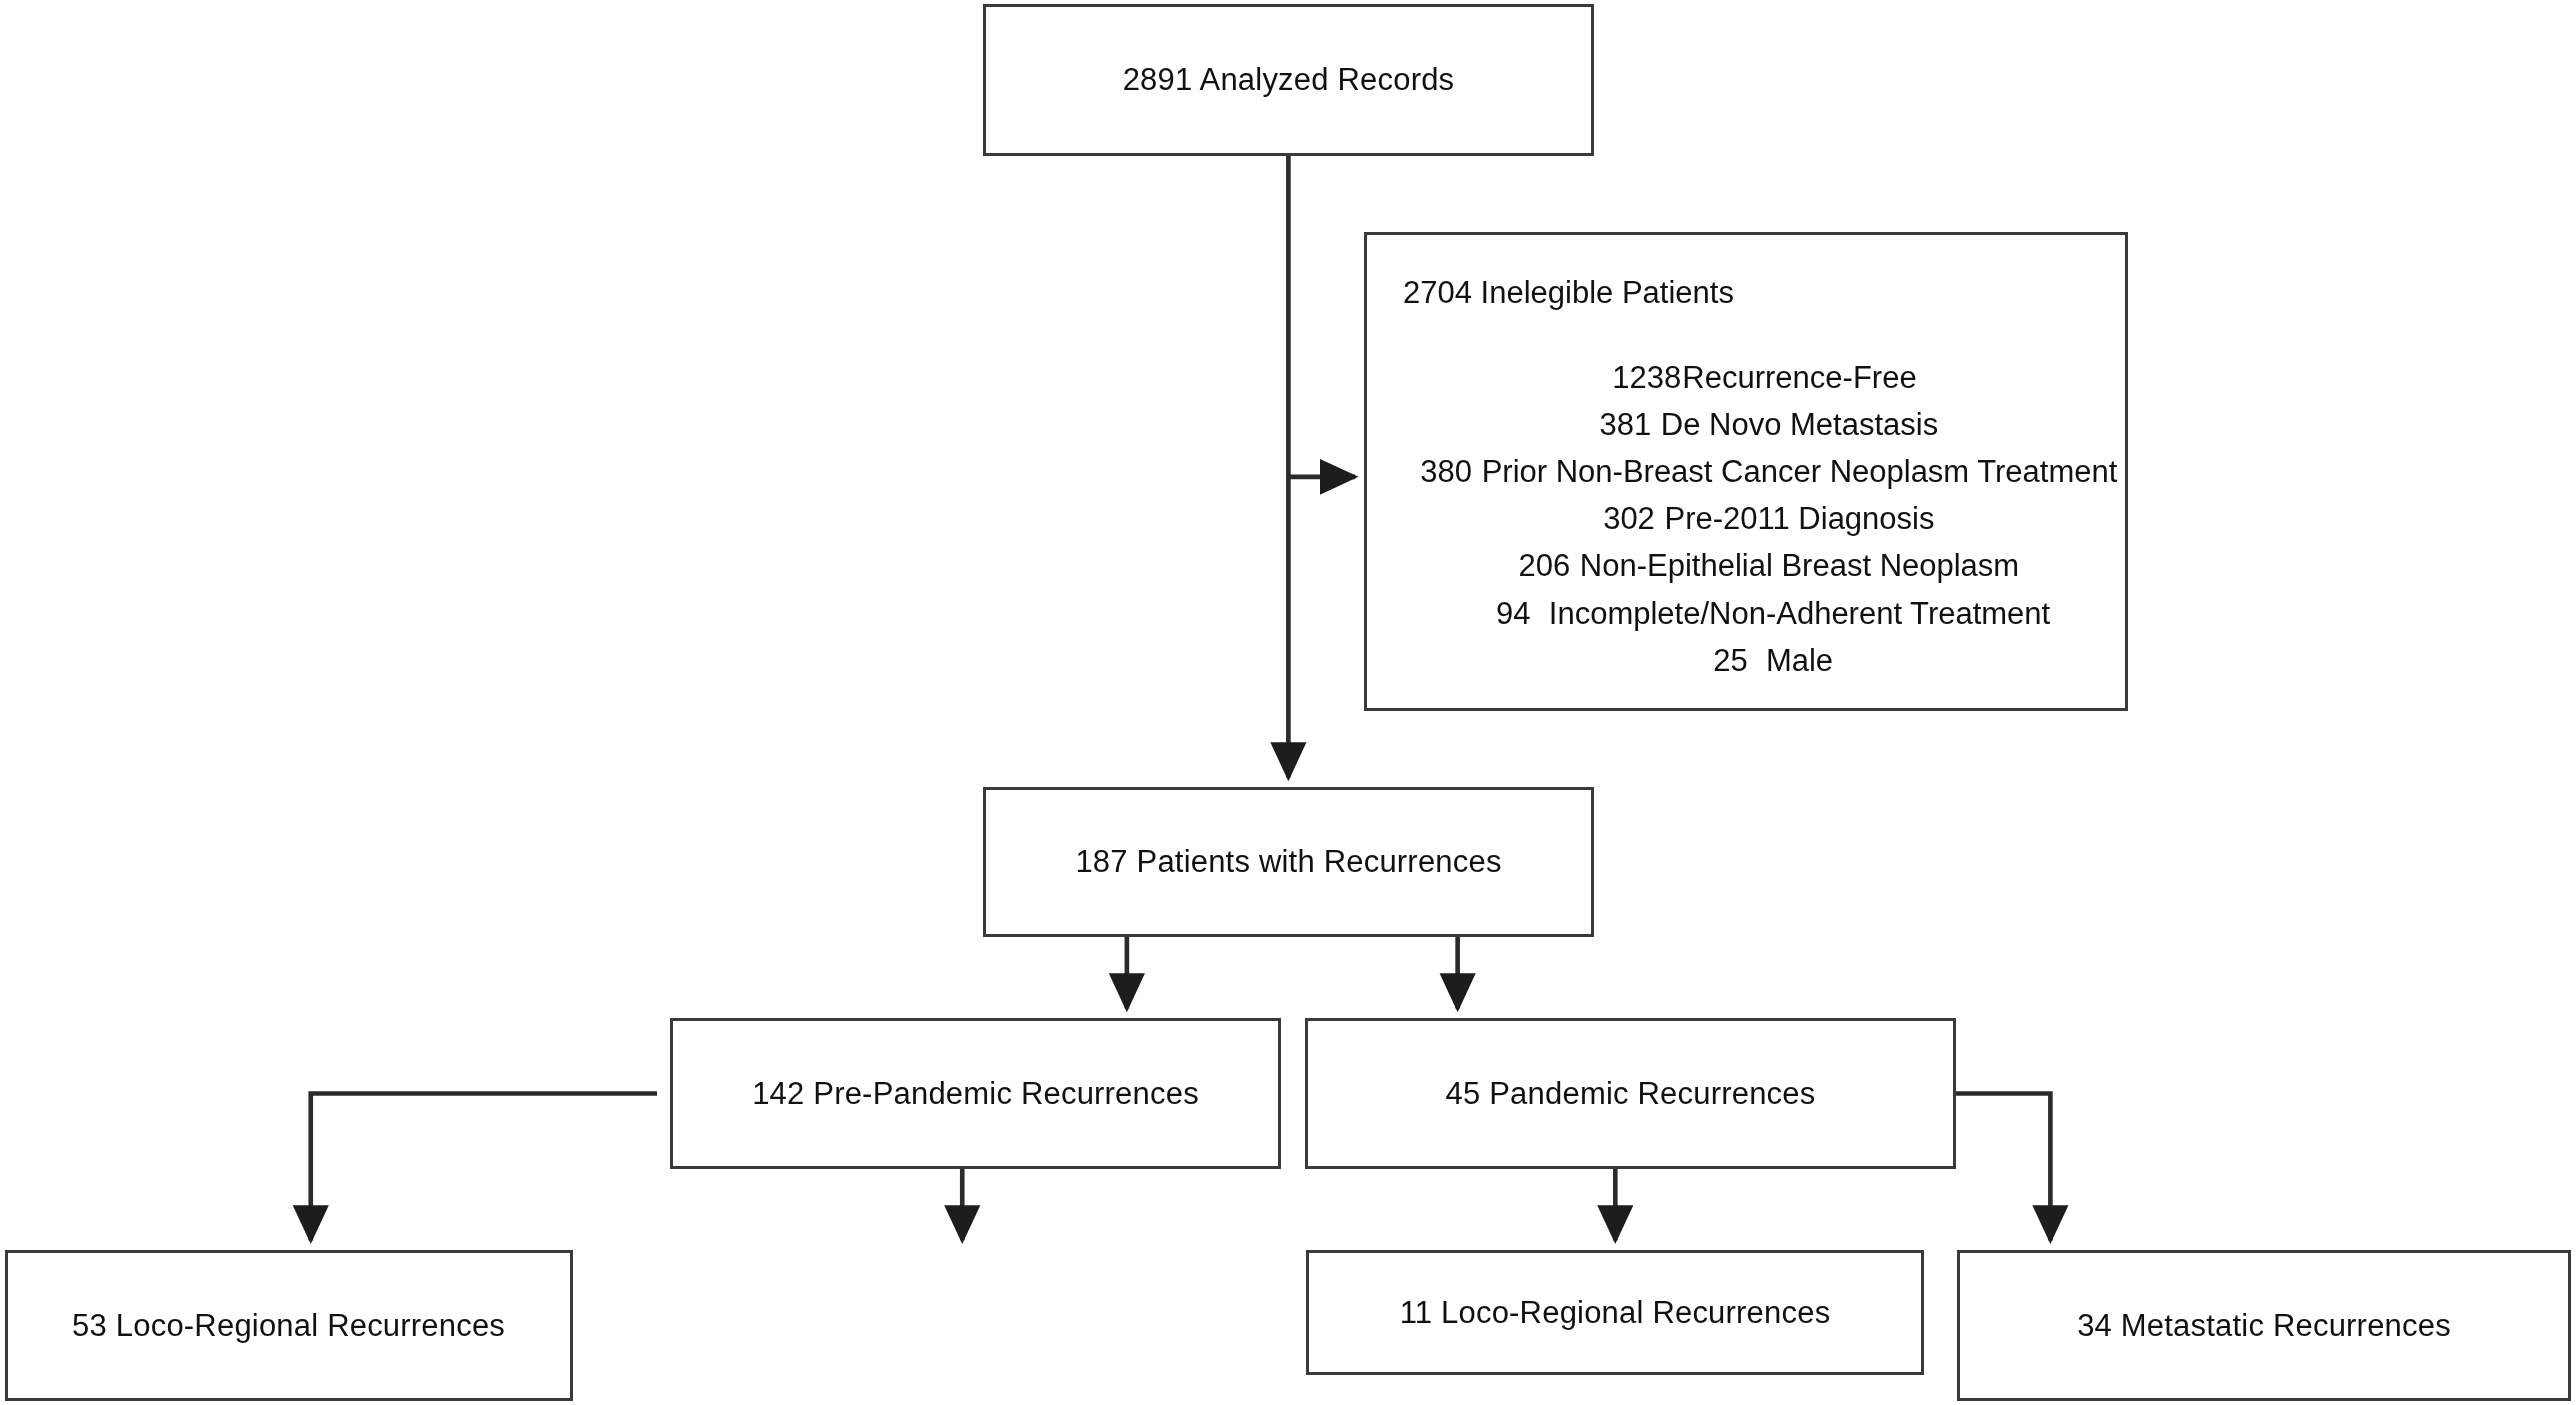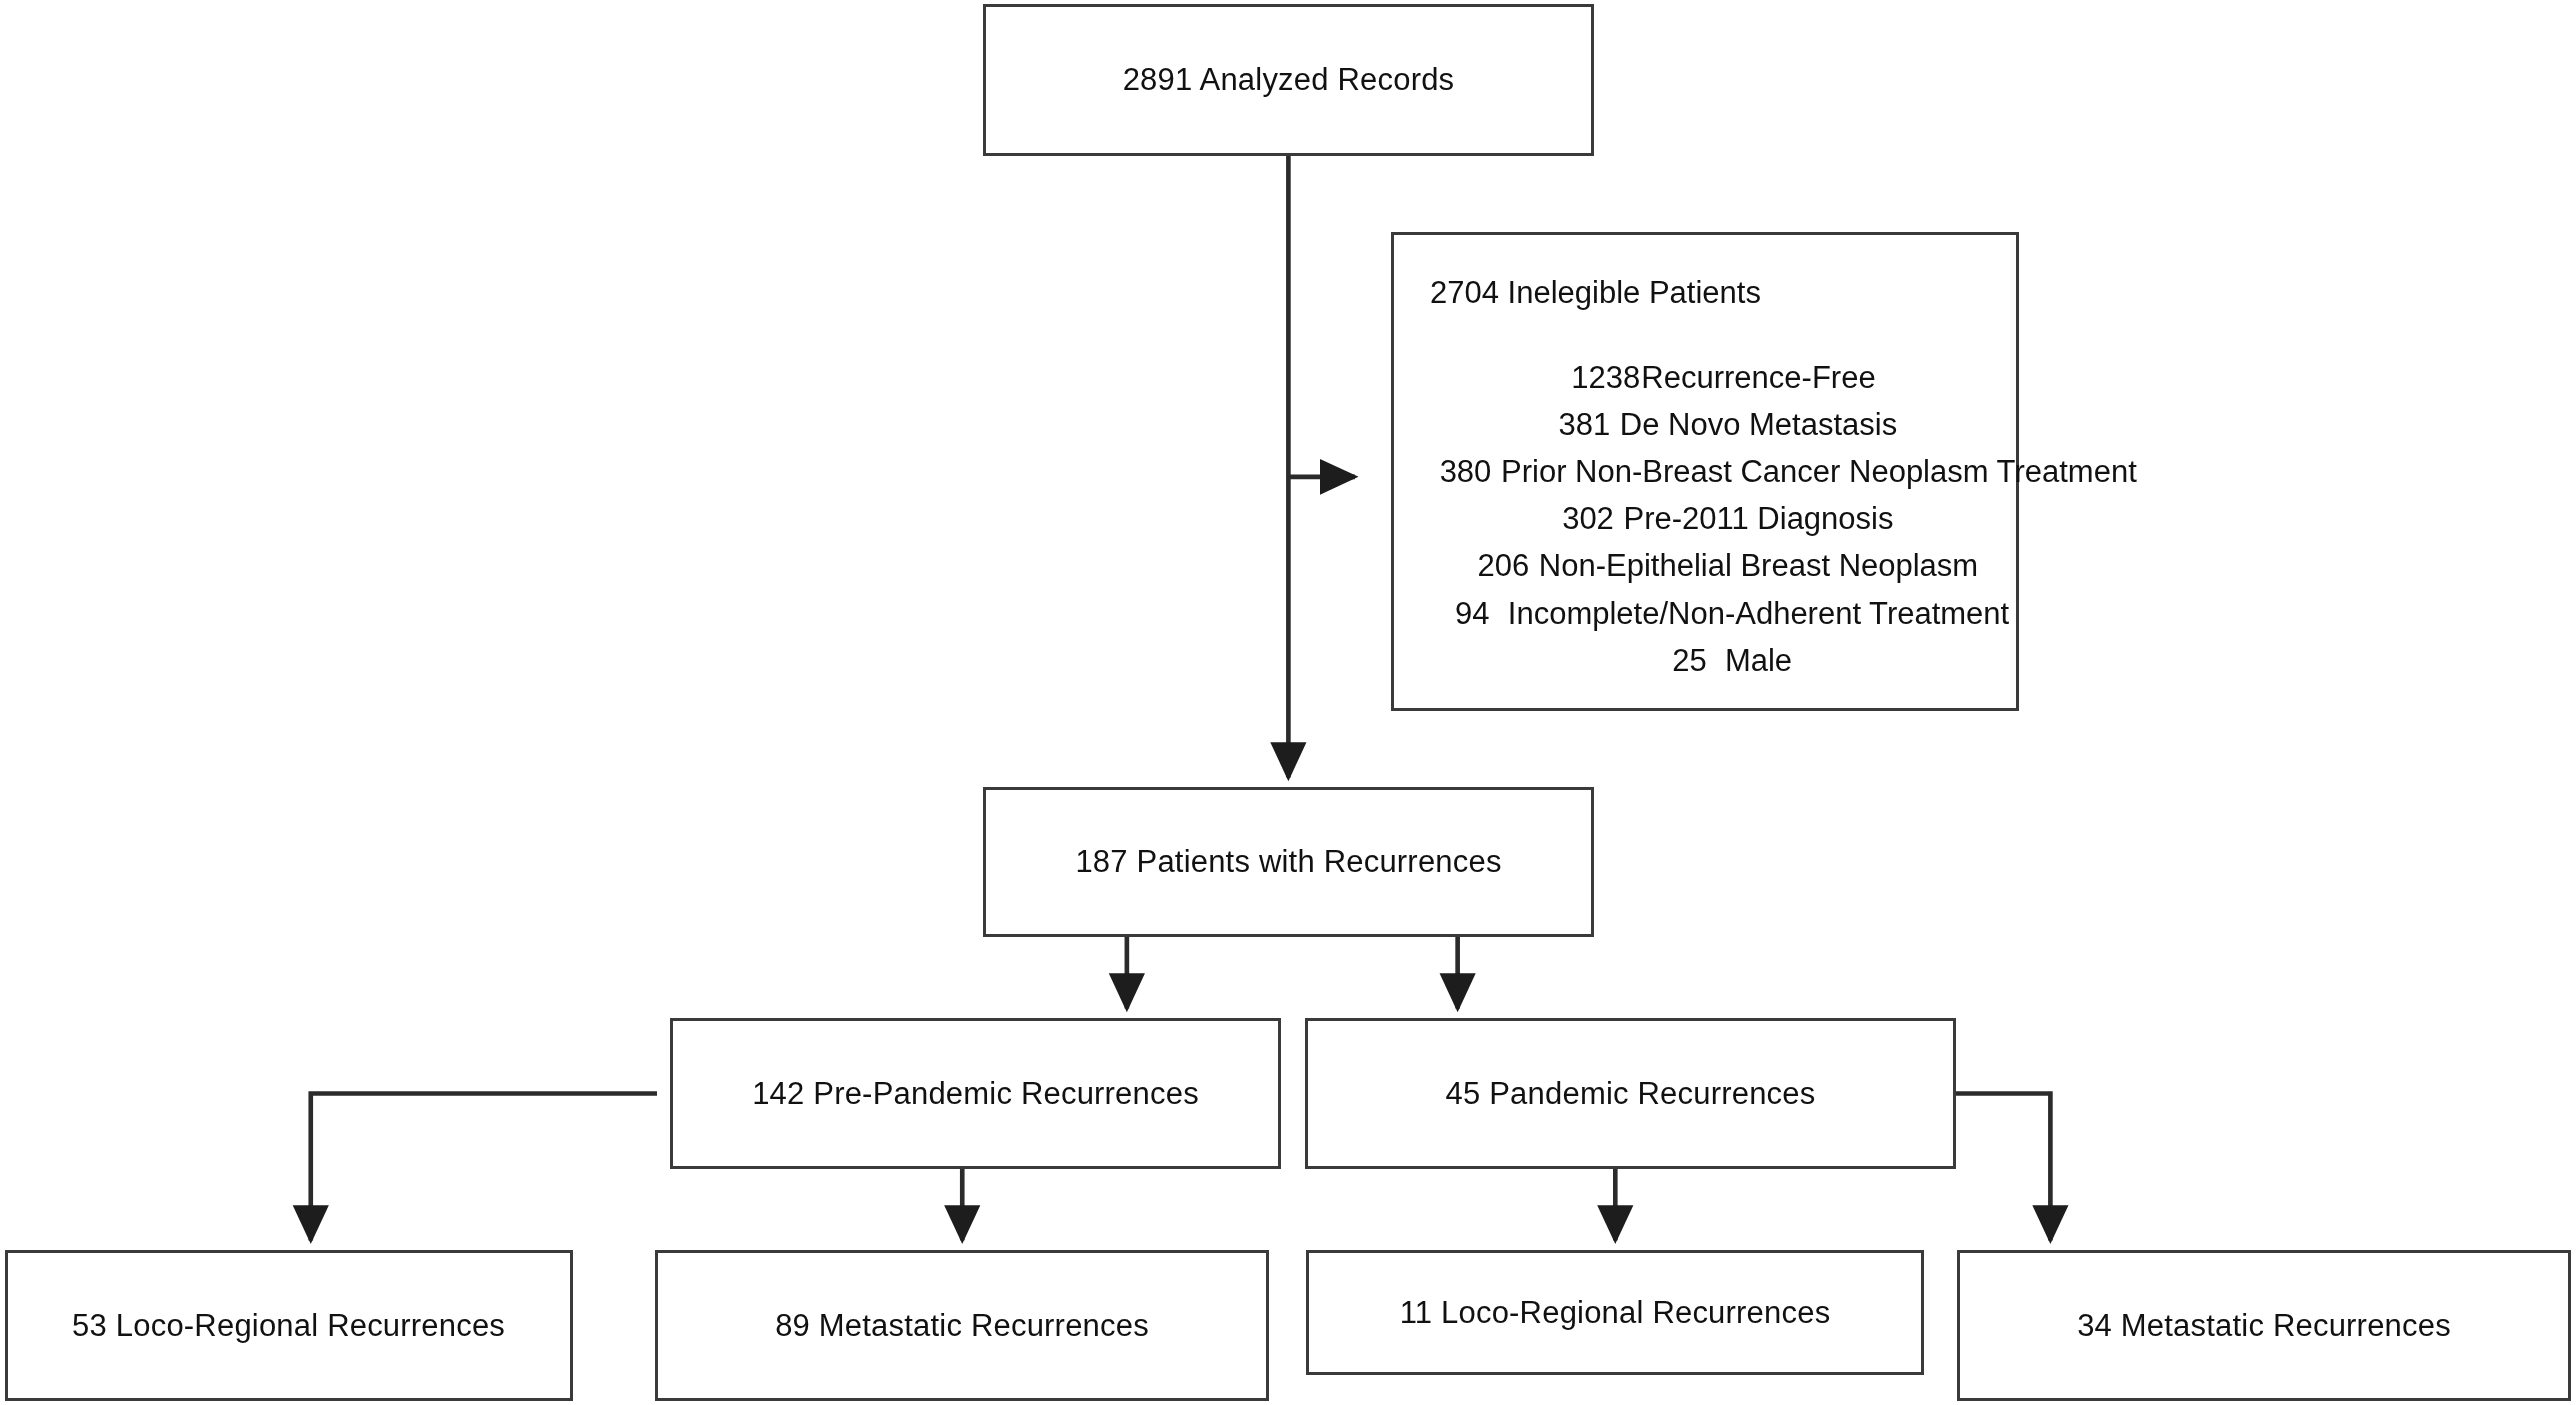--- a/index.html
+++ b/index.html
@@ -97,21 +97,21 @@
 
     <path d="M2090,1512 L2090,1605" fill="none" stroke="#2b2b2b" stroke-width="6" marker-end="url(#arrowhead)"></path>
 
     <path d="M2530,1415 L2653,1415 L2653,1605" fill="none" stroke="#2b2b2b" stroke-width="6" marker-end="url(#arrowhead)"></path>
   </svg>
 
   <div class="node" style="left:983px; top:3.9px; width:611px; height:152px;">
     <span class="node-label">2891 Analyzed Records</span>
   </div>
 
-  <div class="node listbox" style="left:1364px; top:232px; width:628px; height:479px;margin-left:27px;">
+  <div class="node listbox" style="left:1364px; top:232px; width:764px; height:479px;">
     <div class="listbox-inner">
       <div class="list-heading">2704 Inelegible Patients</div>
       <div>
         <div class="reason-row">
           <span class="reason-count">1238</span><span class="reason-text">Recurrence-Free</span>
         </div>
         <div class="reason-row">
           <span class="reason-count">381</span><span class="reason-text">De Novo Metastasis</span>
         </div>
         <div class="reason-row">
@@ -142,23 +142,20 @@
   </div>
 
   <div class="node" style="left:1305px; top:1018px; width:651px; height:151px;">
     <span class="node-label">45 Pandemic Recurrences</span>
   </div>
 
   <div class="node" style="left:4.6px; top:1250px; width:568px; height:151px;">
     <span class="node-label">53 Loco-Regional Recurrences</span>
   </div>
 
-  <div class="node" style="left:655px; top:1250px; width:614px; height:151px;">
-    <span class="node-label">89 Metastatic Recurrences</span>
-  </div>
 
   <div class="node" style="left:1306px; top:1250px; width:618px; height:125px;">
     <span class="node-label">11 Loco-Regional Recurrences</span>
   </div>
 
   <div class="node" style="left:1957px; top:1250px; width:614px; height:151px;">
     <span class="node-label">34 Metastatic Recurrences</span>
   </div>
 
 </div>

